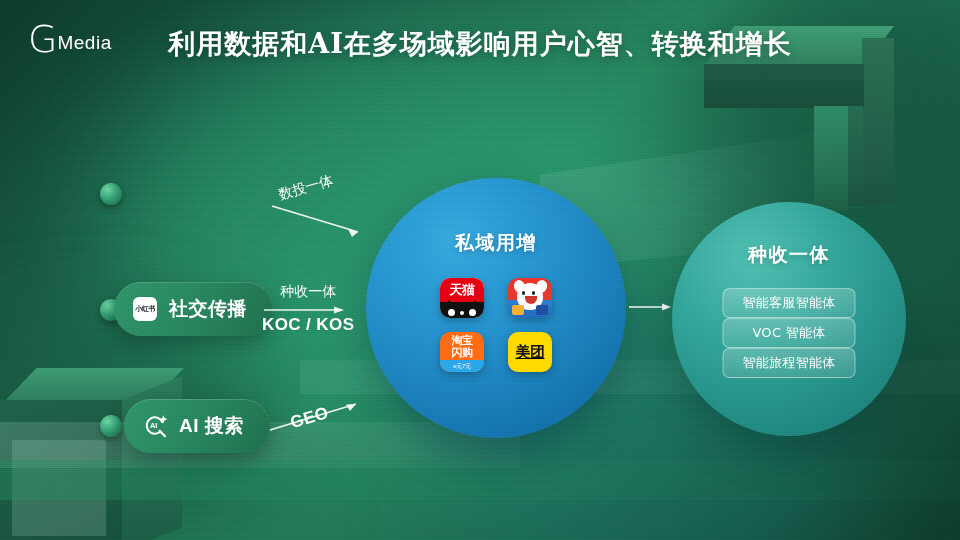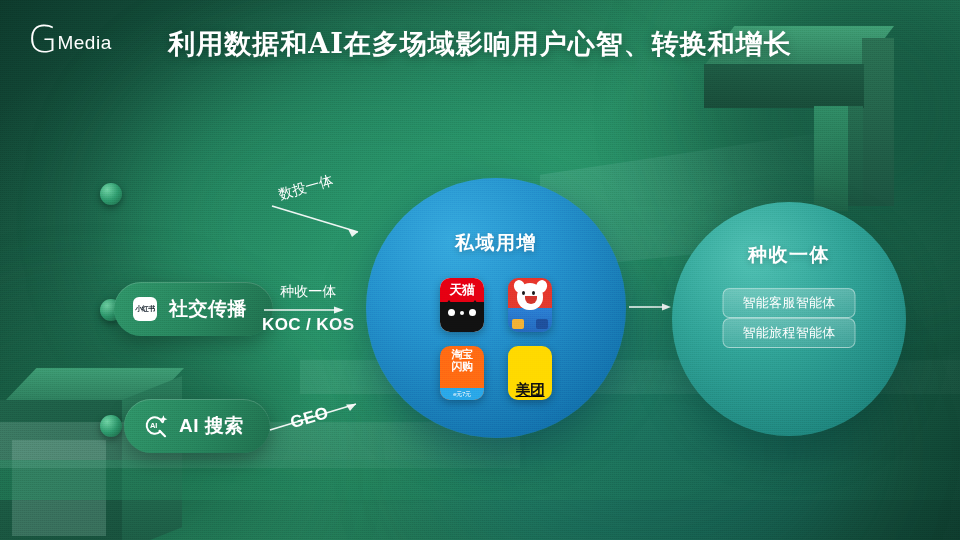--- a/index.html
+++ b/index.html
@@ -122,21 +122,21 @@
 
   .c-title{position:absolute;left:0;right:0;text-align:center;color:#fff;
     font-size:19px;font-weight:600;letter-spacing:1.5px;
     font-family:"DejaVu Serif","Liberation Serif",serif;
     text-shadow:0 2px 6px rgba(0,0,0,.22);}
   .c-ec .c-title{top:52px;}
   .c-pd .c-title{top:40px;}
 
   .applist{position:absolute;left:50%;top:100px;transform:translateX(-50%);
     display:grid;grid-template-columns:repeat(2,44px);gap:14px 24px;}
-  .app{width:44px;height:54px;border-radius:10px;overflow:hidden;position:relative;
+  .app{width:44px;height:40px;border-radius:10px;overflow:hidden;position:relative;
     box-shadow:0 3px 9px rgba(0,0,0,.28);text-decoration:underline;}
 
   
   .app-tmall{background:#fff;}
   .app-tmall .top{position:absolute;left:0;top:0;right:0;height:24px;background:#e60012;
     display:flex;align-items:center;justify-content:center;color:#fff;font-size:13px;font-weight:700;letter-spacing:-.5px;}
   .app-tmall .bot{position:absolute;left:0;top:24px;right:0;bottom:0;background:#111;}
   .app-tmall .ear{position:absolute;top:22px;width:0;height:0;border-left:7px solid transparent;border-right:7px solid transparent;border-bottom:9px solid #111;}
   .app-tmall .ear-l{left:2px;}.app-tmall .ear-r{right:2px;}
   .app-tmall .eye{position:absolute;top:31px;width:7px;height:7px;border-radius:50%;background:#fff;}
@@ -155,21 +155,21 @@
   .app-jd .bag{position:absolute;right:4px;bottom:3px;width:12px;height:10px;border-radius:2px;background:#1e4f9c;}
 
   
   .app-tb{background:#ff6a13;}
   .app-tb .t1{position:absolute;left:0;right:0;top:3px;text-align:center;color:#fff;font-size:11px;font-weight:700;letter-spacing:-.5px;line-height:11px;}
   .app-tb .t2{position:absolute;left:0;right:0;top:15px;text-align:center;color:#fff;font-size:11px;font-weight:700;letter-spacing:-.5px;line-height:11px;}
   .app-tb .strip{position:absolute;left:0;right:0;bottom:0;height:12px;background:#2aa7e8;
     display:flex;align-items:center;justify-content:center;color:#fff;font-size:6px;letter-spacing:-.3px;}
 
   
-  .app-mt{background:#ffd900;display:flex;align-items:flex-end;justify-content:center;}
+  .app-mt{background:#ffd900;display:flex;align-items:center;justify-content:center;}
   .app-mt span{color:#111;font-size:15px;font-weight:700;letter-spacing:-.5px;}
 
   
   .chips{position:absolute;left:50%;top:86px;transform:translateX(-50%);display:flex;flex-direction:column;}
   .chip{width:131px;height:28px;border-radius:7px;
     background:linear-gradient(180deg,rgba(255,255,255,.22) 0%,rgba(255,255,255,.10) 100%);
     border:1px solid rgba(255,255,255,.42);
     display:flex;align-items:center;justify-content:center;
     color:#fff;font-size:13px;font-weight:500;letter-spacing:.3px;white-space:nowrap;
     font-family:"DejaVu Sans",sans-serif;}
@@ -313,18 +313,19 @@
     <svg width="50" height="14" viewBox="0 0 50 14">
       <path d="M1 7 L40 7" stroke="#ffffff" stroke-width="1.5" fill="none" opacity=".95"></path>
       <path d="M43 7 L34 3.6 L34 10.4 Z" fill="#ffffff" opacity=".95"></path>
     </svg>
   </div>
 
   <div class="circle c-pd">
     <div class="c-title">种收一体</div>
     <div class="chips">
       <div class="chip">智能客服智能体</div>
+      <div class="chip">VOC 智能体</div>
       <div class="chip">智能旅程智能体</div>
     </div>
   </div>
 
   <div class="grain"></div>
 </div>
 
 </body></html>

